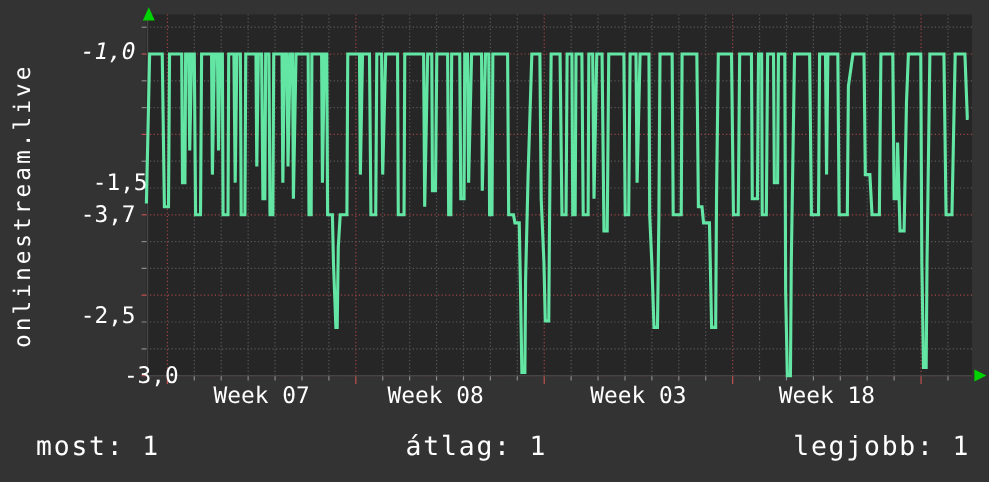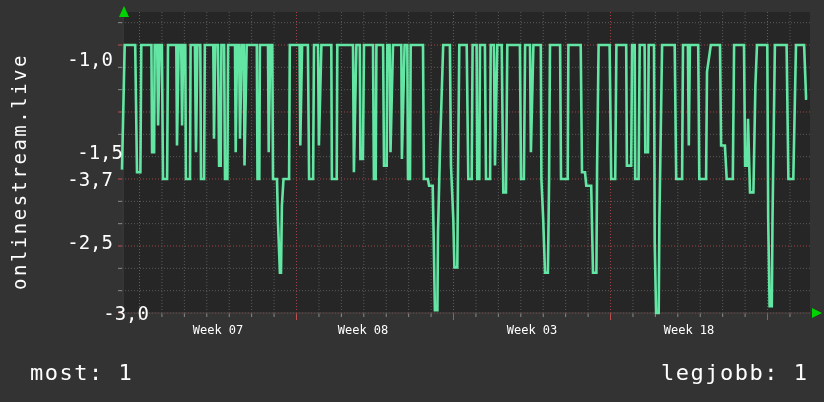--- a/index.html
+++ b/index.html
@@ -17,21 +17,21 @@
     transform:rotate(-90deg);
     font-size:19px;letter-spacing:2.5px;white-space:nowrap;
   }
   svg.chart{position:absolute;left:0;top:0;}
   .ylab{
     position:absolute;width:113px;text-align:right;
     font-size:19px;line-height:22px;
   }
   .xlab{
     position:absolute;top:319px;width:160px;text-align:center;
-    font-size:12px;line-height:22px;
+    font-size:19px;line-height:22px;
   }
   .stat{
     position:absolute;top:361px;
     font-size:22px;line-height:24px;letter-spacing:1.5px;white-space:nowrap;
   }
   .stat.left{left:30px;}
   .stat.center{left:338px;}
   .stat.right{left:661px;}
 </style>
 </head>
@@ -131,28 +131,29 @@
       <line x1="789.97" y1="12" x2="789.97" y2="313" stroke="#5a5a5a" stroke-width="1" stroke-dasharray="1 2"></line>
       <line x1="789.97" y1="313" x2="789.97" y2="317" stroke="#8a8a8a" stroke-width="1"></line>
       <line x1="123" y1="12" x2="123" y2="313" stroke="#454545" stroke-width="1"></line>
       <line x1="122" y1="313" x2="810" y2="313" stroke="#454545" stroke-width="1"></line>
       <polyline points="122.0,169.6 124.7,45.0 135.2,45.0 137.0,172.3 140.4,172.3 141.3,45.0 151.4,45.0 152.1,152.2 154.1,152.2 154.7,45.0 157.2,45.0 158.1,125.4 159.7,45.0 161.9,45.0 163.0,179.0 167.1,179.0 168.0,45.0 176.3,45.0 177.0,145.5 178.7,45.0 181.2,45.0 182.1,125.4 183.2,45.0 185.3,45.0 185.9,179.0 190.0,179.0 190.6,45.0 194.9,45.0 196.0,152.2 197.4,45.0 200.3,45.0 201.0,179.0 204.1,179.0 204.8,45.0 213.3,45.0 214.0,138.8 215.3,45.0 218.0,45.0 219.1,165.6 220.7,165.6 221.4,45.0 224.1,45.0 225.0,179.0 227.4,179.0 228.1,45.0 235.0,45.0 235.7,152.2 237.1,45.0 239.1,45.0 240.0,138.8 241.8,45.0 243.8,45.0 244.5,165.6 246.7,45.0 256.8,45.0 257.5,179.0 259.3,179.0 259.9,45.0 268.0,45.0 268.7,152.2 270.3,45.0 272.3,45.0 273.0,179.0 277.0,179.0 277.9,219.2 279.9,272.8 281.0,272.8 281.9,205.8 283.5,179.0 289.1,179.0 289.8,45.0 299.6,45.0 300.3,145.5 302.1,45.0 307.9,45.0 309.1,179.0 313.1,179.0 314.0,45.0 318.0,45.0 318.9,145.5 321.4,45.0 331.3,45.0 331.9,179.0 336.7,179.0 337.3,45.0 353.0,45.0 353.9,172.3 356.4,45.0 359.8,45.0 360.4,158.9 362.9,158.9 364.0,45.0 373.0,45.0 373.9,179.0 375.7,179.0 376.4,45.0 383.1,45.0 384.0,165.6 386.7,165.6 387.3,45.0 389.6,45.0 390.5,152.2 393.0,45.0 401.3,45.0 401.9,158.9 404.6,45.0 407.3,45.0 408.0,179.0 410.0,179.0 410.7,45.0 423.0,45.0 423.9,179.0 427.9,179.0 429.1,185.7 432.7,185.7 433.6,232.6 434.9,310.3 437.4,310.3 438.0,232.6 440.1,145.5 443.2,45.0 449.9,45.0 451.0,165.6 453.3,219.2 454.4,267.4 457.3,267.4 458.0,179.0 459.3,45.0 466.7,45.0 468.3,179.0 471.7,179.0 472.6,45.0 476.6,45.0 477.3,179.0 479.3,179.0 480.0,45.0 484.9,45.0 486.0,179.0 490.1,179.0 490.7,45.0 493.9,45.0 495.0,165.6 497.3,45.0 501.7,45.0 503.3,192.4 506.0,192.4 507.3,45.0 519.9,45.0 521.0,179.0 523.9,179.0 525.1,45.0 530.0,45.0 530.9,152.2 533.4,45.0 540.8,45.0 541.4,179.0 543.2,219.2 545.0,272.8 547.9,272.8 549.1,179.0 550.0,45.0 560.1,45.0 561.0,179.0 567.7,179.0 568.4,45.0 580.7,45.0 582.0,172.3 585.0,172.3 586.3,185.7 591.2,185.7 593.0,272.8 596.4,272.8 597.1,165.6 598.6,45.0 609.6,45.0 611.2,179.0 615.2,179.0 616.4,45.0 626.2,45.0 626.9,165.6 631.2,165.6 632.1,45.0 634.7,45.0 635.2,179.0 638.6,179.0 639.7,45.0 644.6,45.0 645.3,152.2 648.0,152.2 648.7,45.0 654.0,45.0 654.7,242.0 656.1,313.0 658.7,313.0 659.4,219.2 662.1,45.0 674.7,45.0 676.2,179.0 682.1,179.0 683.0,45.0 687.9,45.0 688.8,145.5 689.9,45.0 698.2,45.0 699.3,179.0 706.1,179.0 707.0,71.8 710.8,45.0 720.0,45.0 721.1,145.5 724.9,145.5 726.7,179.0 732.8,179.0 734.1,45.0 744.0,45.0 745.1,165.6 747.3,165.6 748.0,118.7 750.0,192.4 753.4,192.4 755.4,85.2 757.0,45.0 767.3,45.0 768.2,219.2 769.6,306.3 771.8,306.3 772.5,219.2 774.9,45.0 786.6,45.0 788.4,179.0 793.3,179.0 796.0,45.0 804.1,45.0 806.1,98.6 807.2,98.6" fill="none" stroke="#63e6a3" stroke-width="2.6" stroke-linejoin="miter" stroke-linecap="butt"></polyline>
       <polygon points="119,17 129,17 124,6" fill="#00d400"></polygon>
       <polygon points="812,308 812,318 822,313" fill="#00d400"></polygon>
     </svg>
 
   <div id="ylabels">
-      <div class="ylab" style="top: 48px; left: 0px;">-1,0</div>
+      <div class="ylab" style="top: 32px; left: 0px; font-style: italic;">-1,0</div>
       <div class="ylab" style="top: 101px; left: 10px; margin-top: 40px;">-1,5</div>
       <div class="ylab" style="top: 168px; left: 0px;">-3,7</div>
-      <div class="ylab" style="top: 231px; left: 0px;">-2,5</div>
+      <div class="ylab" style="top: 252px; left: 0px;">-2,5</div>
       <div class="ylab" style="top: 302px; left: 0px; margin-left: 36px;">-3,0</div>
     </div>
   <div id="xlabels">
       <div class="xlab" style="left: 138.005px;">Week 07</div>
       <div class="xlab" style="left: 283px;">Week 08</div>
       <div class="xlab" style="left: 452.025px;">Week 03</div>
       <div class="xlab" style="left: 609.035px;">Week 18</div>
     </div>
 
   <div class="stat left">most: 1</div>
+  <div class="stat center">átlag: 1</div>
   <div class="stat right">legjobb: 1</div>
 </div>
 
 </body></html>

